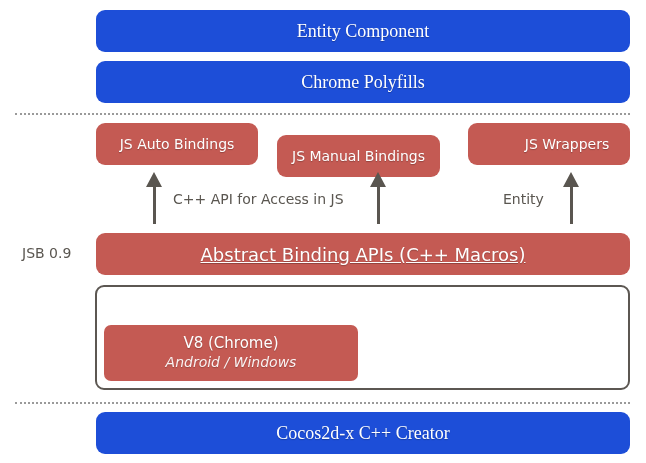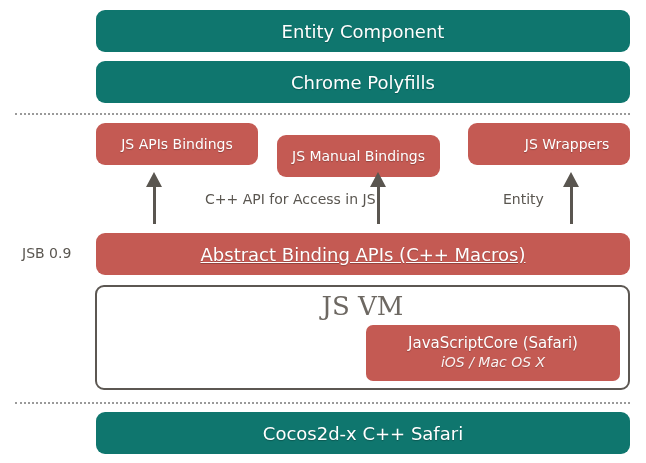--- a/index.html
+++ b/index.html
@@ -1,21 +1,21 @@
 <!DOCTYPE html>
 <html><head>
 <meta charset="utf-8">
 <style>
   html, body { margin:0; padding:0; background:#ffffff; }
   body { width:646px; height:463px; position:relative; overflow:hidden;
          font-family:"DejaVu Sans", sans-serif; }
   .box { position:absolute; border-radius:9px; color:#fff; display:flex;
          align-items:center; justify-content:center; text-align:center;
          text-shadow:0 1px 1px rgba(0,0,0,0.25); box-sizing:border-box; }
-  .blue { background:#0f766e; }
+  .blue { background:#1d4ed8;font-family:Liberation Serif, serif; }
   .red  { background:#c45a53; }
   .big  { font-size:18px; }
   .mid  { font-size:15px; }
   .small{ font-size:14px; }
   .dots { position:absolute; left:15px; width:615px; height:0;
           border-top:2px dotted #9a9a9a; }
   .arrow { position:absolute; width:3px; background:#5a5650; }
   .arrow::before { content:""; position:absolute; left:-7px; top:-14px;
           border-left:8.5px solid transparent; border-right:8.5px solid transparent;
           border-bottom:15px solid #5a5650; }
@@ -34,47 +34,46 @@
   <span>Entity Component</span>
 </div>
 
 <div class="box blue big" style="left:96px;top:61px;width:534px;height:42px;">
   <span>Chrome Polyfills</span>
 </div>
 
 <div class="dots" style="top:113px;"></div>
 
 <div class="box red small" style="left:96px;top:123px;width:162px;height:42px;">
-  <span>JS APIs Bindings</span>
+  <span>JS Auto Bindings</span>
 </div>
 <div class="box red small" style="left:277px;top:123px;width:163px;height:42px;margin-top:12px;">
   <span>JS Manual Bindings</span>
 </div>
 <div class="box red small" style="left:468px;top:123px;width:162px;height:42px;padding-left:36px;">
   <span>JS Wrappers</span>
 </div>
 
 <div class="arrow" style="left:153px;top:186px;height:38px;"></div>
 <div class="arrow" style="left:377px;top:186px;height:38px;"></div>
 <div class="arrow" style="left:570px;top:186px;height:38px;"></div>
 
-<div class="label" style="left:173px;top:191px;margin-left:32px;">C++ API for Access in JS</div>
+<div class="label" style="left:173px;top:191px;">C++ API for Access in JS</div>
 <div class="label" style="left:503px;top:191px;">Entity</div>
 
 <div class="label" style="left:22px;top:245px;">JSB 0.9</div>
 
 <div class="box red big" style="left:96px;top:233px;width:534px;height:42px;text-decoration:underline;">
   <span>Abstract Binding APIs (C++ Macros)</span>
 </div>
 
 <div class="vm">
-  <div class="vm-title">JS VM</div>
-  <div class="box red engine mid" style="left:269px;top:38px;width:254px;height:56px;border-radius:7px;">
-    <span>JavaScriptCore (Safari)</span>
-    <span class="sub">iOS / Mac OS X</span>
+  <div class="box red engine mid" style="left:7px;top:38px;width:254px;height:56px;border-radius:7px;">
+    <span>V8 (Chrome)</span>
+    <span class="sub">Android / Windows</span>
   </div>
 </div>
 
 <div class="dots" style="top:402px;"></div>
 
 <div class="box blue big" style="left:96px;top:412px;width:534px;height:42px;">
-  <span>Cocos2d-x C++ Safari</span>
+  <span>Cocos2d-x C++ Creator</span>
 </div>
 
 </body></html>

